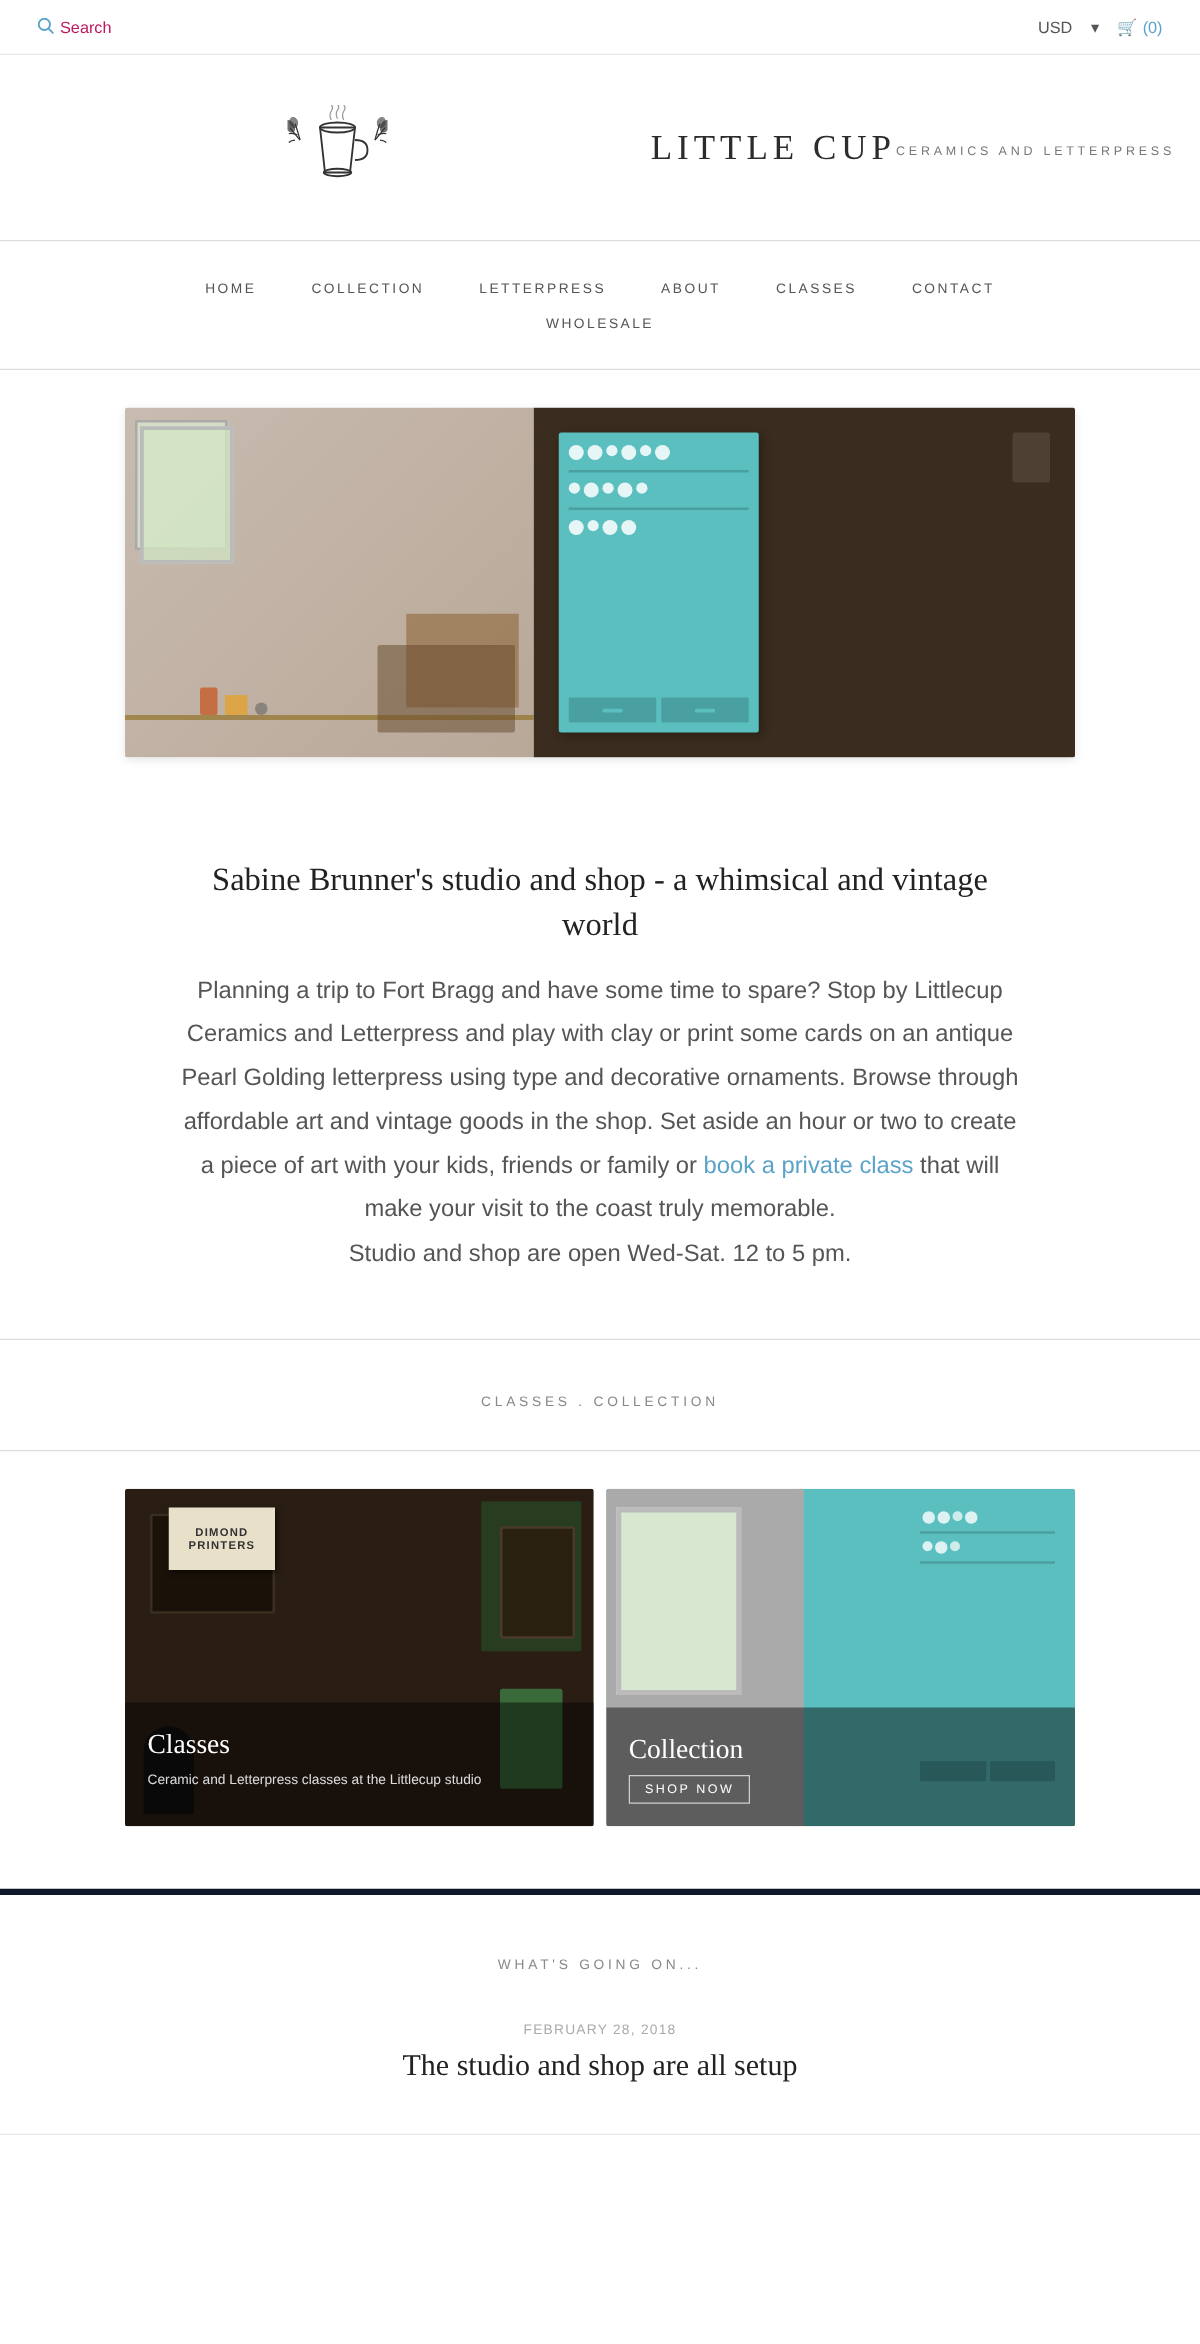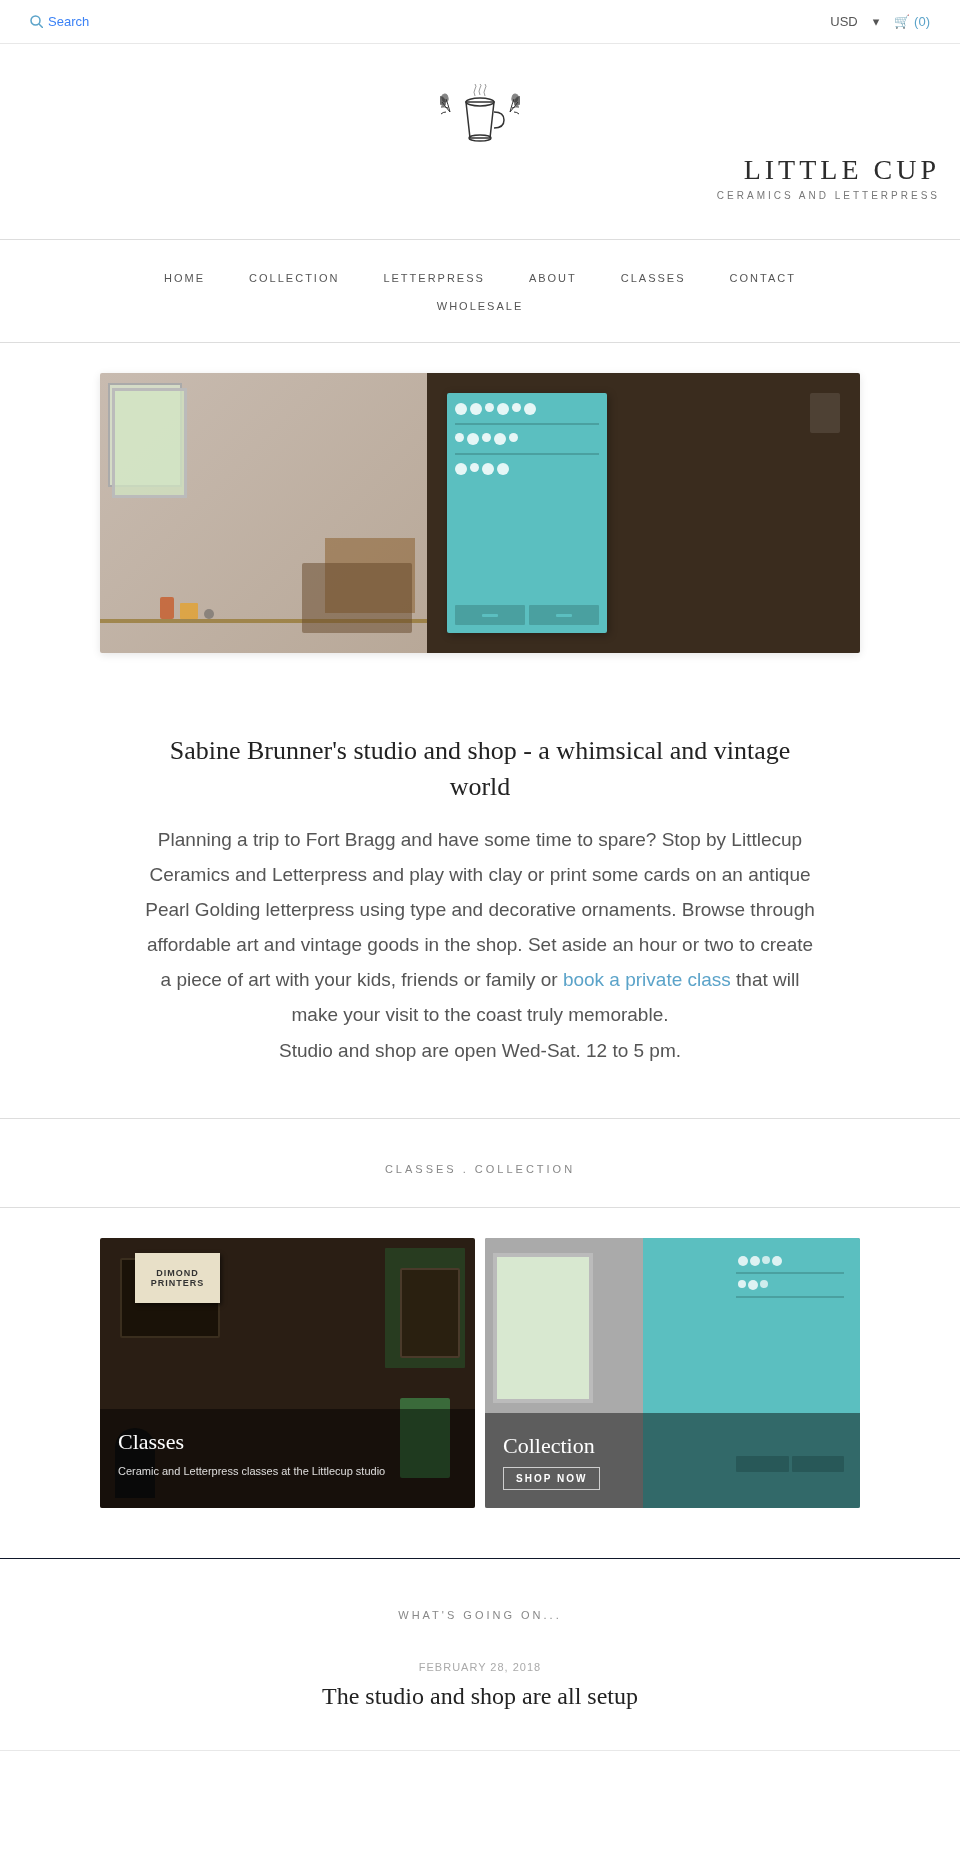--- a/index.html
+++ b/index.html
@@ -8,23 +8,23 @@
     
     .top-bar {
       display: flex;
       justify-content: space-between;
       align-items: center;
       padding: 14px 30px;
       border-bottom: 1px solid #e8e8e8;
     }
     .top-bar-search {
       display: flex;
-      align-items: center;
+      align-items: flex-start;
       gap: 5px;
-      color: #3b82f6;
+      color: #be185d;
       font-size: 13px;
       font-family: Arial, sans-serif;
       cursor: pointer;
     }
     .top-bar-right {
       display: flex;
       align-items: center;
       gap: 15px;
       font-size: 13px;
       font-family: Arial, sans-serif;
@@ -210,21 +210,21 @@
       font-size: 11px;
       letter-spacing: 3px;
       text-transform: uppercase;
       color: #888;
       font-family: Arial, sans-serif;
     }
 
     
     .cards-section {
       padding: 30px 100px 50px;
-      border-bottom: 1px solid #0f172a;
+      border-bottom: 5px solid #0f172a;
     }
     .cards-grid {
       display: flex;
       gap: 10px;
     }
     .card {
       flex: 1;
       position: relative;
       overflow: hidden;
       height: 270px;
@@ -283,21 +283,20 @@
     .card-btn {
       font-size: 10px;
       letter-spacing: 2px;
       text-transform: uppercase;
       color: #fff;
       font-family: Arial, sans-serif;
       background: none;
       border: 1px solid rgba(255,255,255,0.7);
       padding: 5px 12px;
       cursor: pointer;
-      font-weight: bold;
     }
 
     
     .whats-going-on {
       text-align: center;
       padding: 50px 0 30px;
     }
     .section-heading {
       font-size: 11px;
       letter-spacing: 3px;
@@ -332,22 +331,22 @@
     .divider-line {
       width: 100%;
       height: 1px;
       background: #e8e8e8;
       margin-top: 40px;
     }
 
     
     .cup-logo-wrapper {
       display: flex;
-      flex-direction: column;
-      align-items: flex-end;
+      flex-direction: row;
+      align-items: center;
       margin-bottom: 8px;
     }
   </style>
 </head>
 <body>
 
 <div class="top-bar">
   <div class="top-bar-search">
     <svg width="13" height="13" viewBox="0 0 13 13" fill="none">
       <circle cx="5.5" cy="5.5" r="4.5" stroke="#5ba3c9" stroke-width="1.5"></circle>

